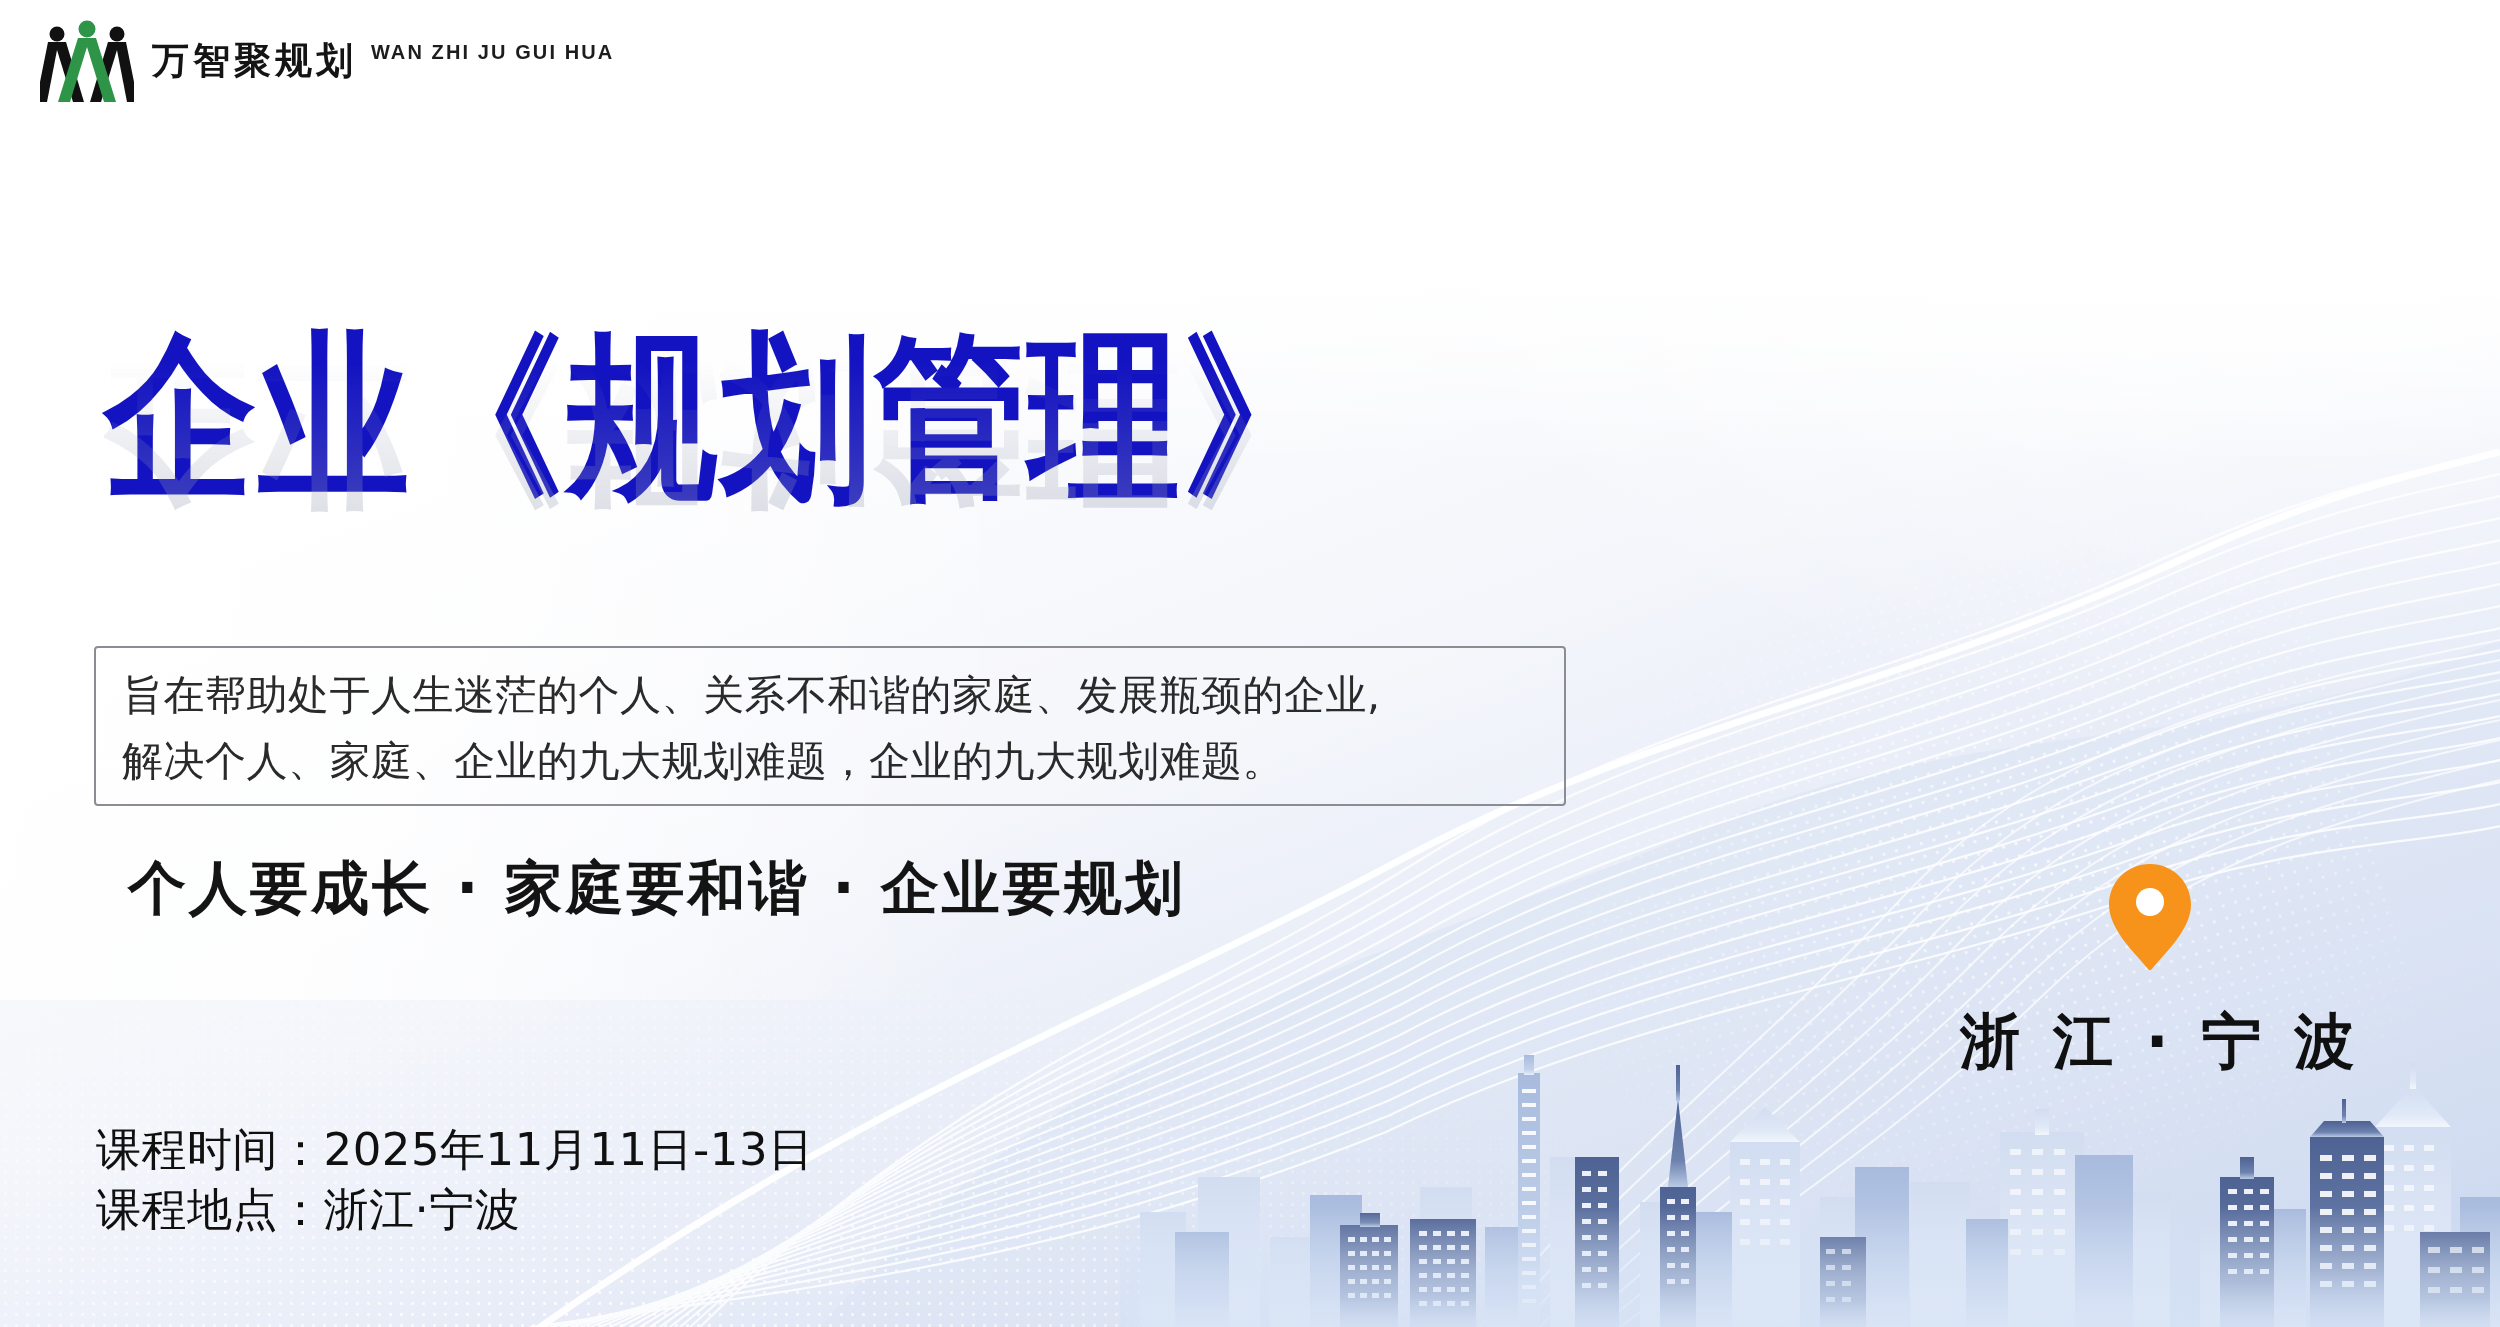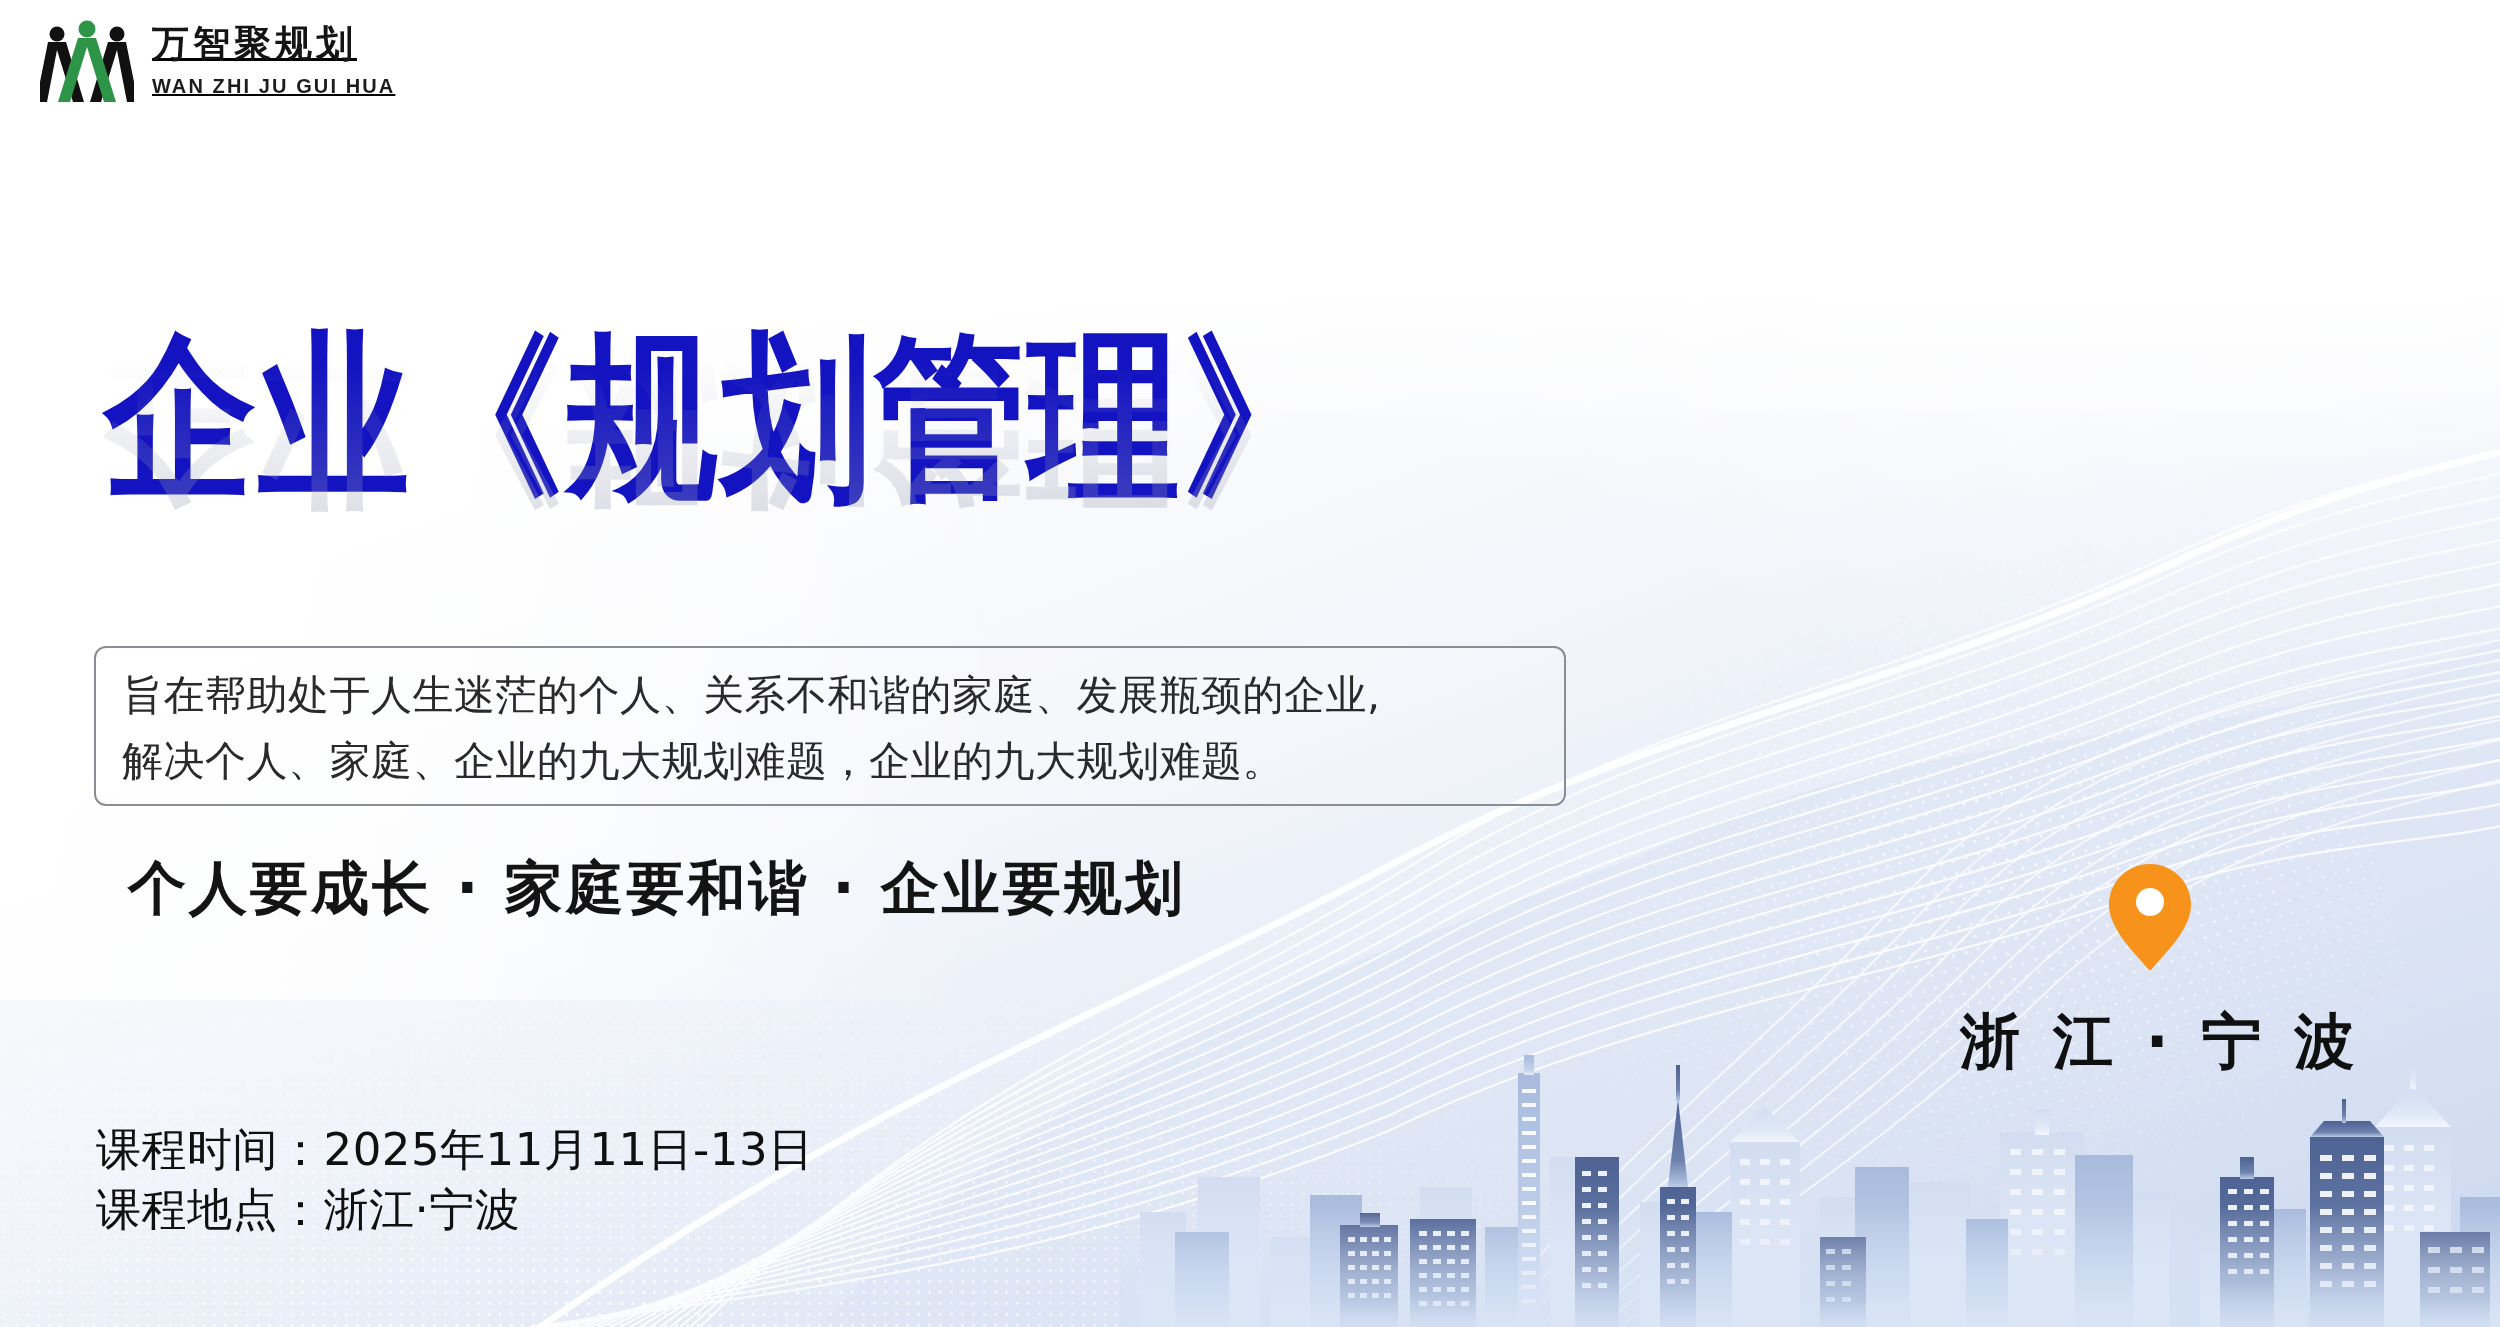--- a/index.html
+++ b/index.html
@@ -52,21 +52,21 @@
   .skyline svg{display:block;width:1380px;height:290px;}
   .skyline-fade{
     position:absolute;left:1120px;bottom:0;width:1380px;height:120px;
     background:linear-gradient(rgba(214,226,245,0) 0%, rgba(214,226,245,.55) 55%, rgba(214,226,245,.85) 100%);
     pointer-events:none;
   }
 
   
   .logo{position:absolute;left:40px;top:18px;display:flex;align-items:center;gap:18px;}
   .logo-mark{width:94px;height:84px;flex:0 0 auto;}
-  .logo-text{display:flex;flex-direction:column;gap:14px;text-decoration:underline;}
+  .logo-text{display:flex;flex-direction:row;gap:14px;}
   .logo-cn{
     font-family:"DejaVu Serif","Liberation Serif",serif;
     font-size:37px;font-weight:700;color:#141414;letter-spacing:4px;line-height:1;
   }
   .logo-en{
     font-size:20px;font-weight:700;color:#1d1d1d;letter-spacing:2.1px;line-height:1;
     font-family:"Liberation Sans",sans-serif;
   }
 
   
@@ -84,21 +84,21 @@
     letter-spacing:2px;line-height:1.06;white-space:nowrap;
     transform:scaleY(-1.05);transform-origin:left top;
     -webkit-mask-image:linear-gradient(to top, rgba(0,0,0,0) 6%, rgba(0,0,0,.42) 72%, rgba(0,0,0,.60) 100%);
     mask-image:linear-gradient(to top, rgba(0,0,0,0) 6%, rgba(0,0,0,.42) 72%, rgba(0,0,0,.60) 100%);
     opacity:.55;
   }
 
   
   .desc-box{
     position:absolute;left:94px;top:646px;width:1472px;min-height:160px;
-    border:2px solid #8a8d93;border-radius:12px;
+    border:2px solid #8a8d93;border-radius:4px;
     box-sizing:border-box;
     padding:14px 26px 8px 26px;
     background:rgba(255,255,255,.10);
   }
   .desc-line{
     font-family:"DejaVu Sans","Liberation Sans",sans-serif;
     font-size:41px;color:#2a2a2a;line-height:1.62;white-space:nowrap;
     letter-spacing:.5px;
   }
 

